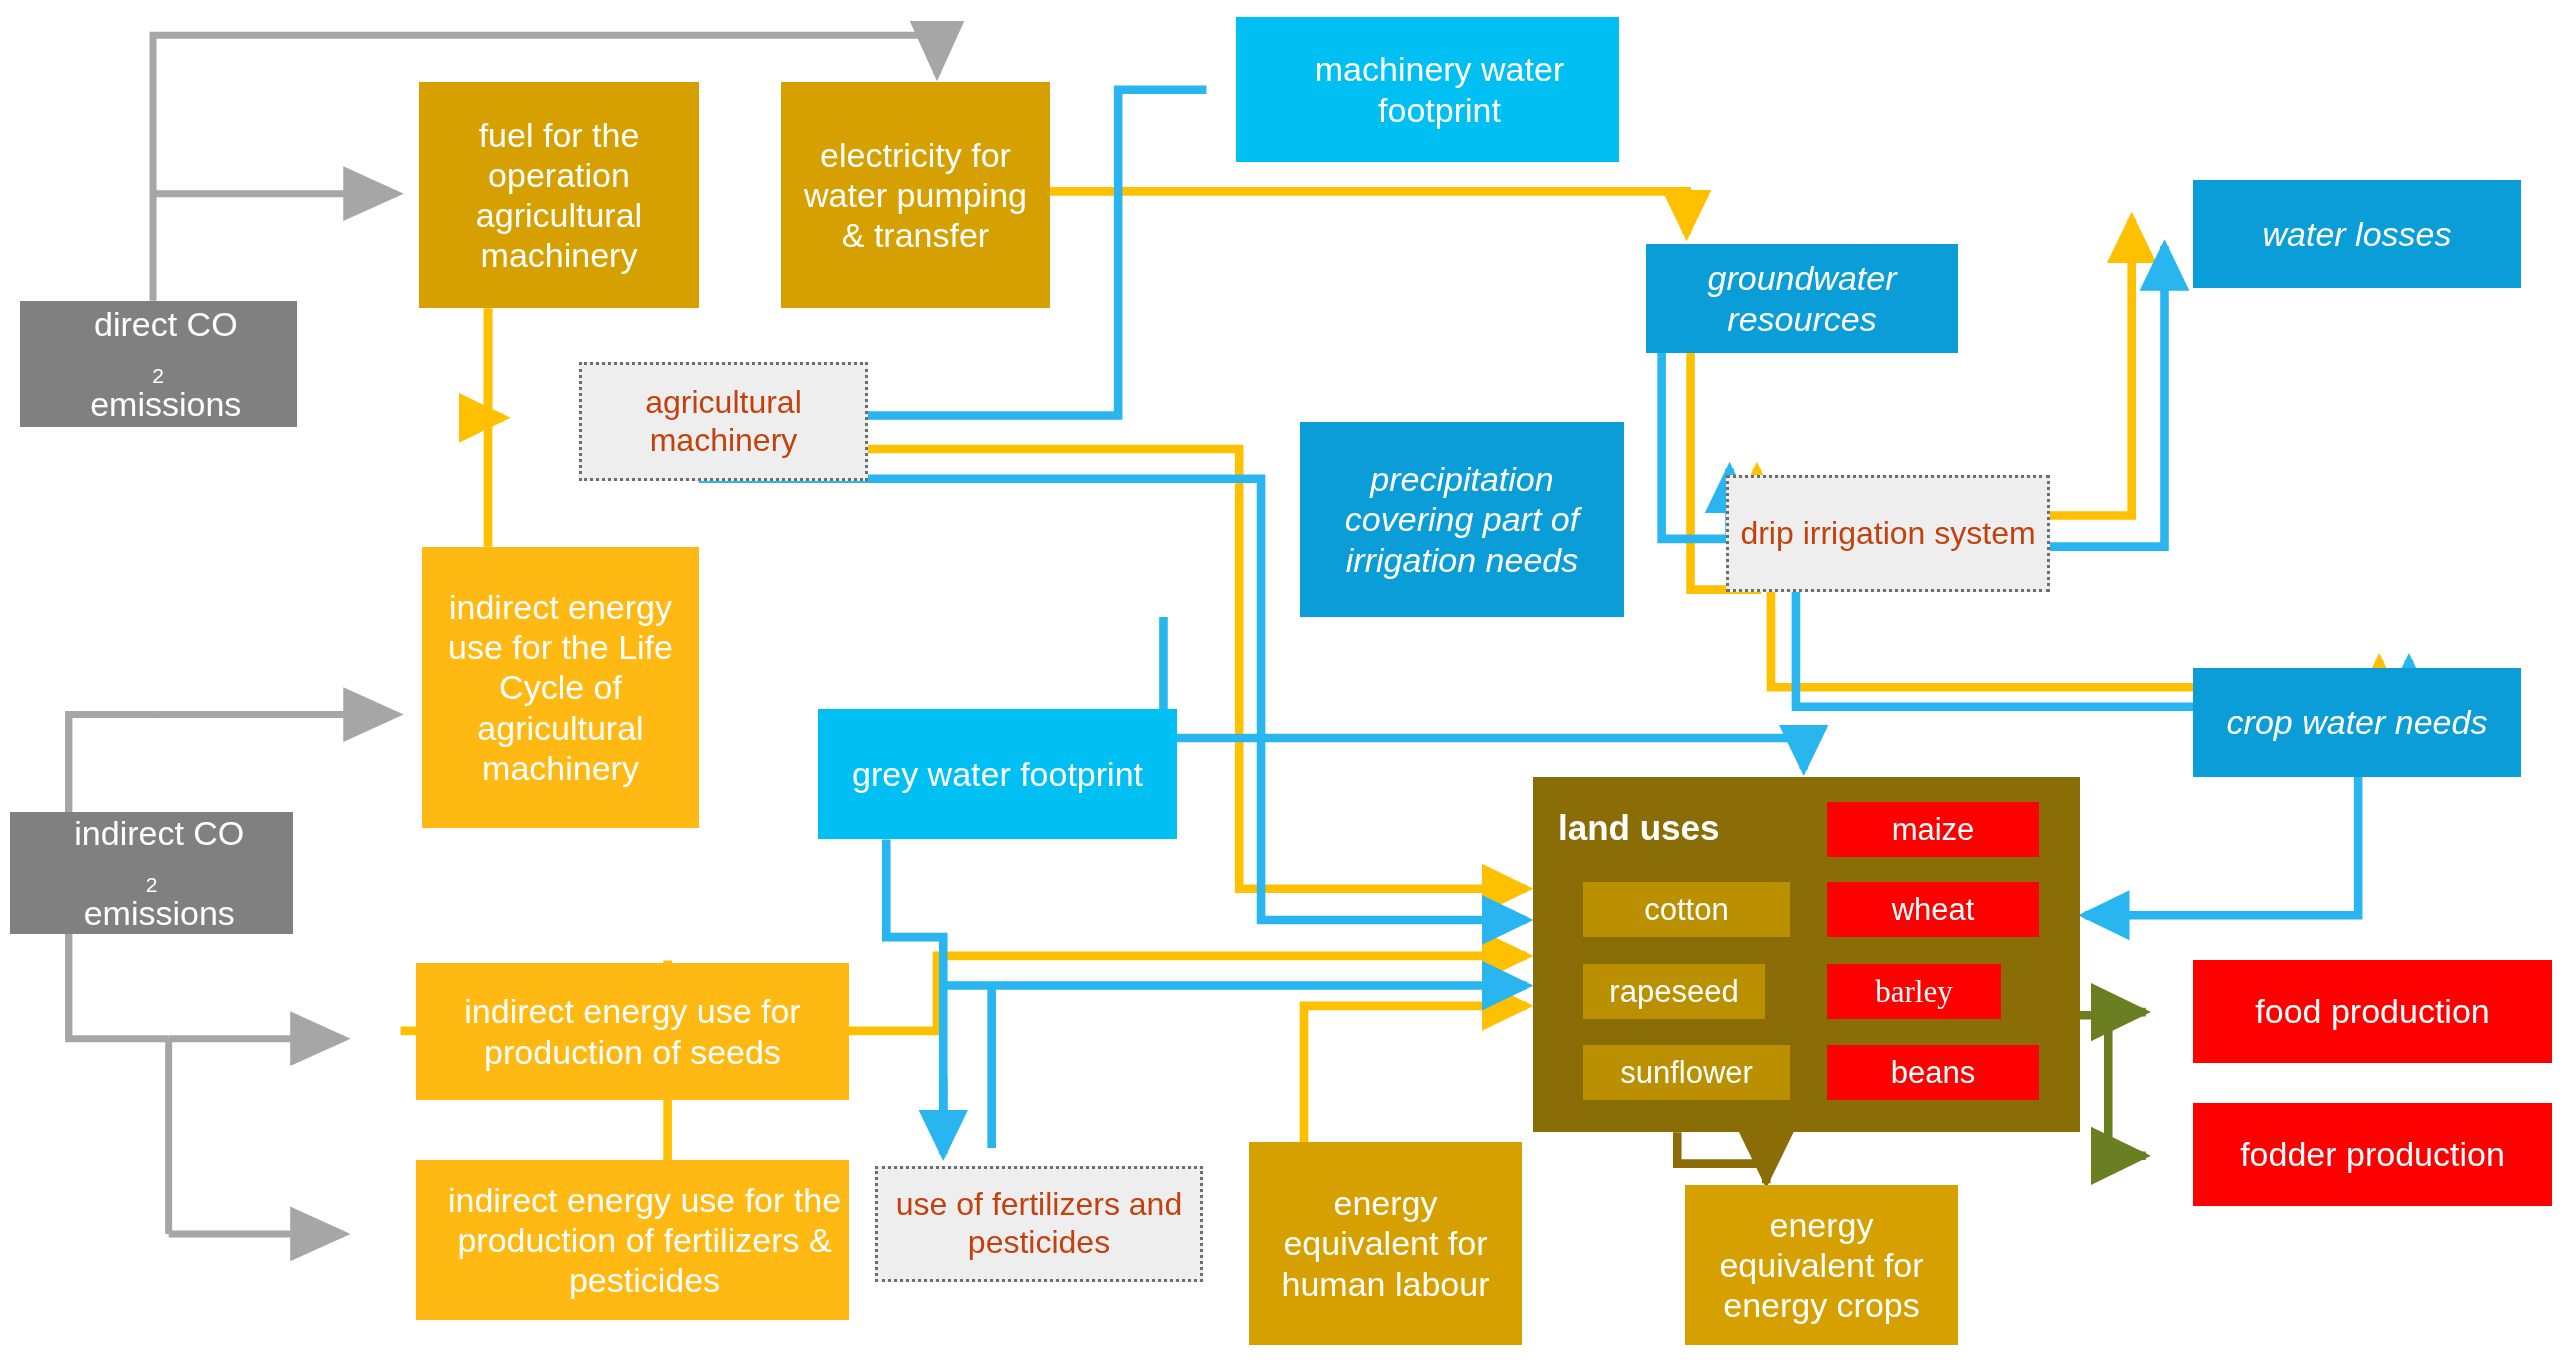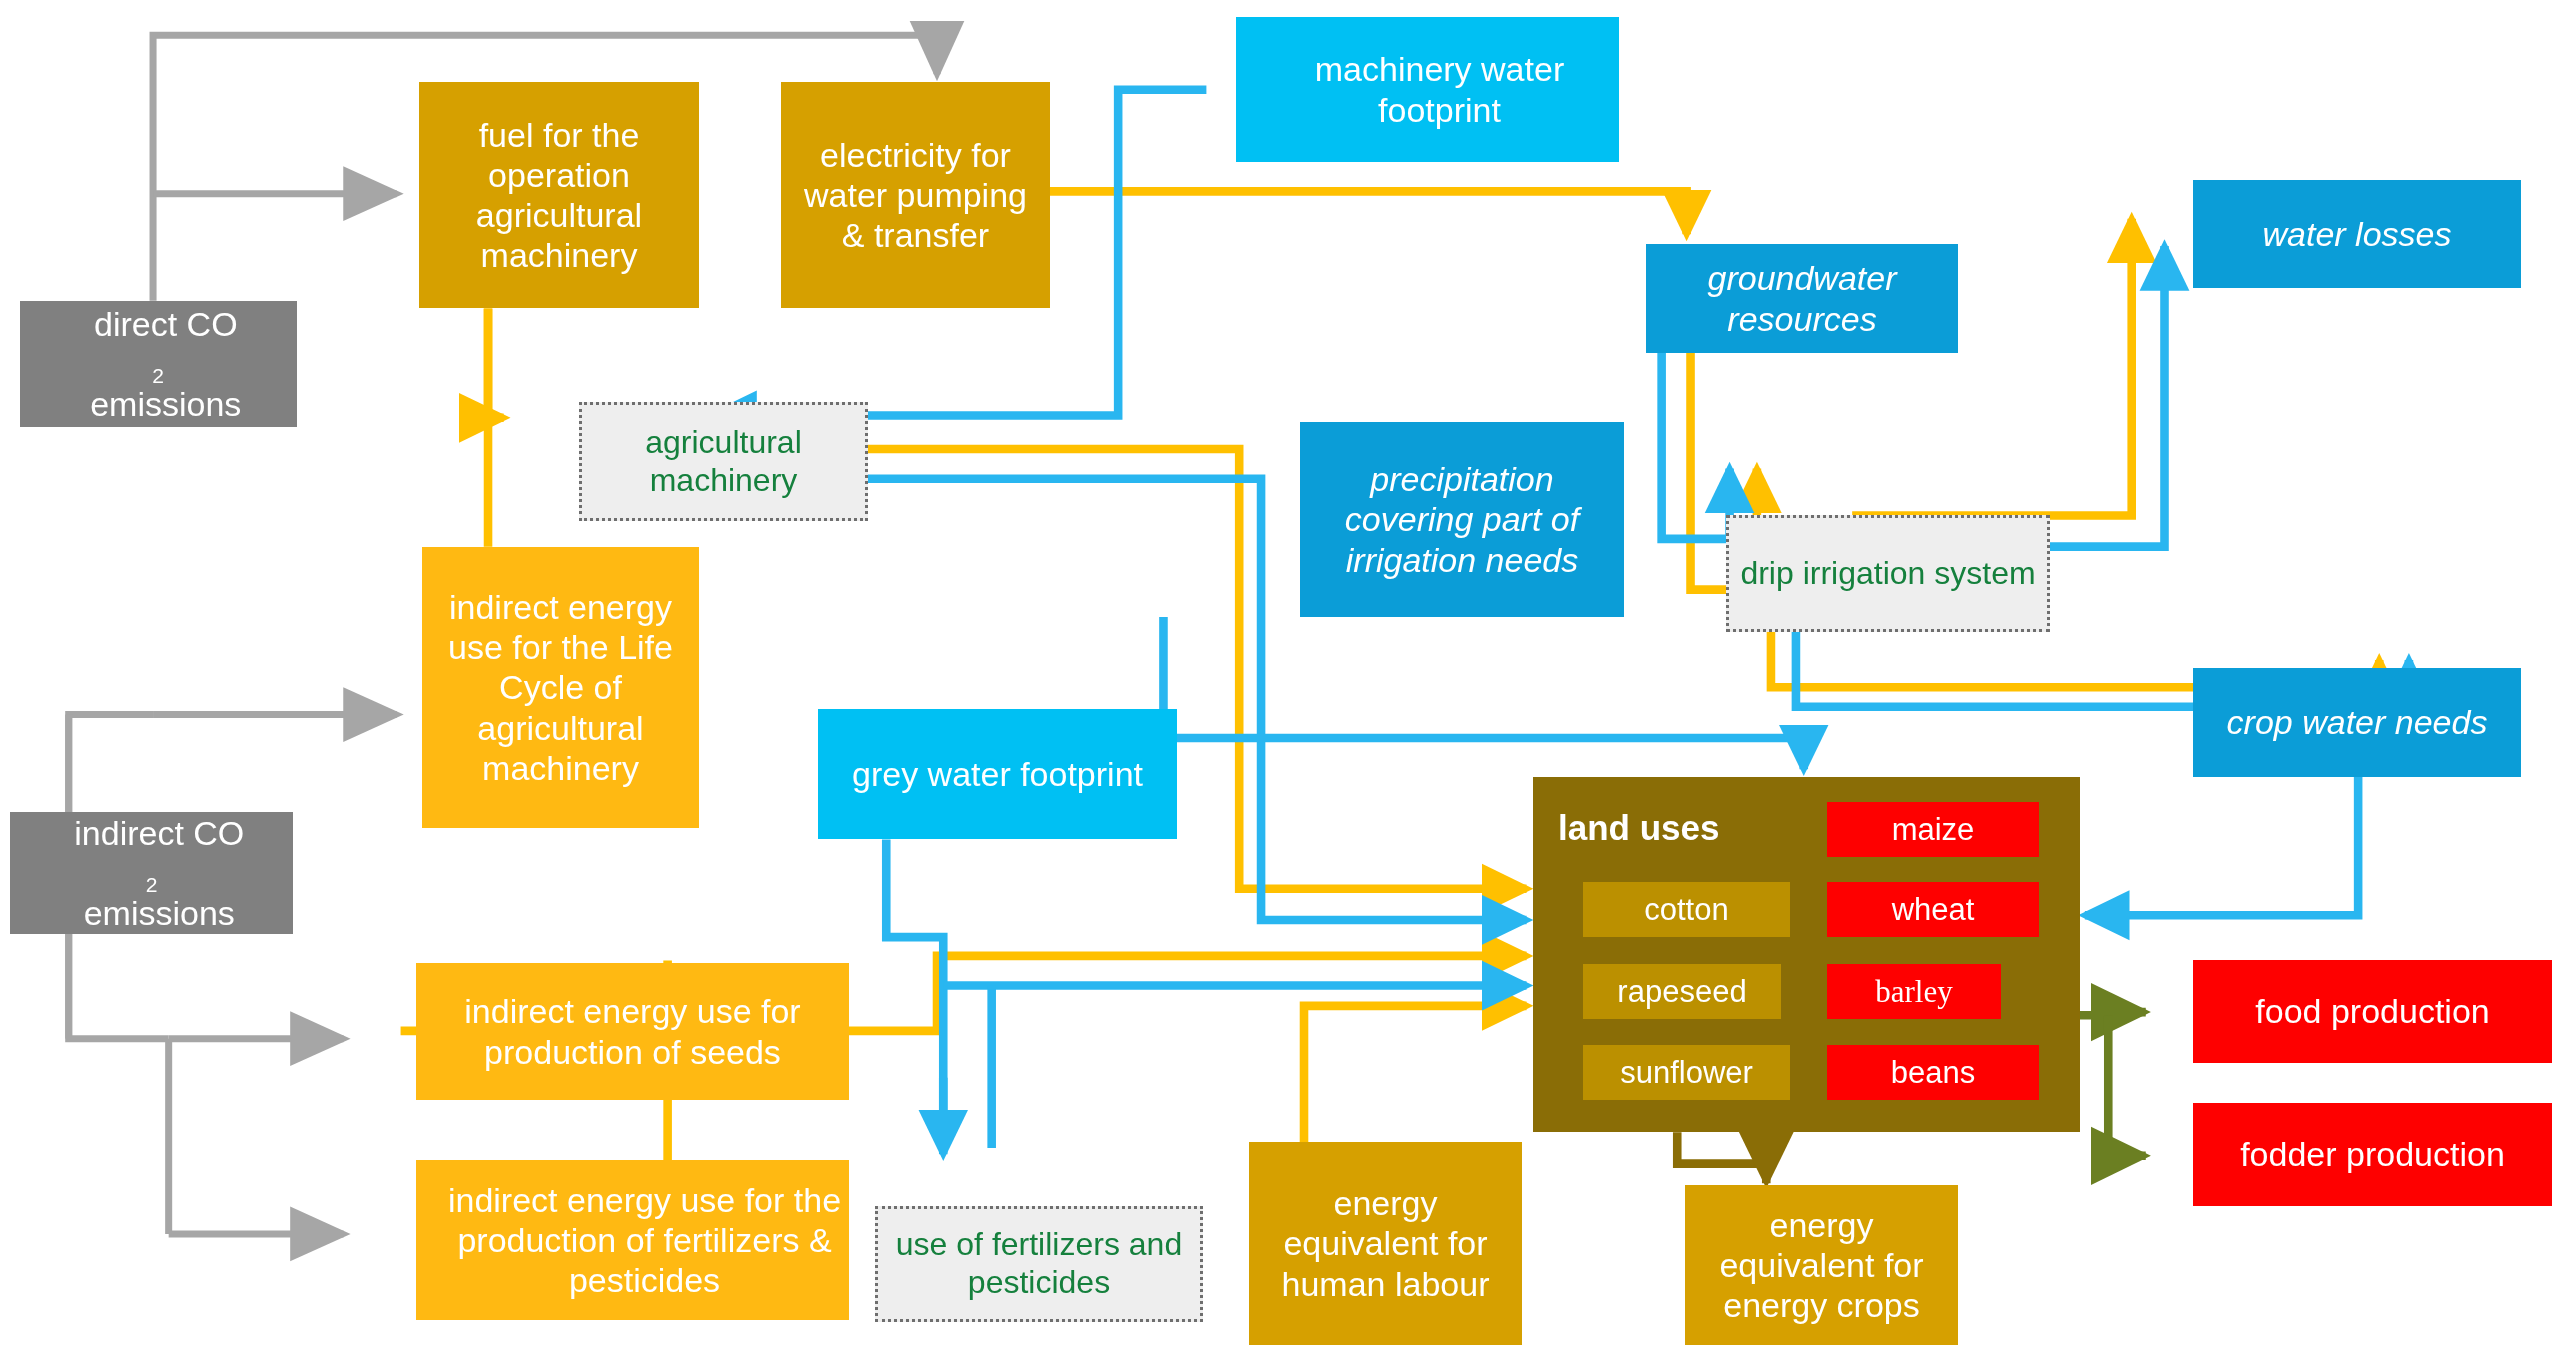--- a/index.html
+++ b/index.html
@@ -8,22 +8,22 @@
   #wires{position:absolute;left:0;top:0;width:2576px;height:1369px;}
   .node{position:absolute;display:flex;align-items:center;justify-content:center;
         text-align:center;box-sizing:border-box;line-height:1.18;}
   .node span{display:block;width:100%;padding:0 7.8px;}
   .grey{background:#808080;color:#ffffff;font-size:34px;}
   .darkgold{background:#d6a000;color:#ffffff;font-size:34px;}
   .gold{background:#ffb912;color:#ffffff;font-size:34px;}
   .cyan{background:#00c0f3;color:#ffffff;font-size:34px;}
   .blue{background:#0b9dd7;color:#ffffff;font-size:34px;font-style:italic;}
   .red{background:#fe0000;color:#ffffff;font-size:34px;}
-  .dashed{background:#eeeeee;color:#15803d;font-size:32px;
-          border:3.9px dotted #6e6e6e;margin-top:40px;}
+  .dashed{background:#eeeeee;color:#c2410c;font-size:32px;
+          border:3.9px dotted #6e6e6e;}
   .landbox{position:absolute;background:#8a6d06;}
   .landtitle{position:absolute;color:#ffffff;font-size:35px;font-weight:bold;}
   .landcell{position:absolute;display:flex;align-items:center;justify-content:center;
             color:#ffffff;font-size:31px;text-align:center;box-sizing:border-box;}
   .landcell.left{background:#bb9000;}
   .landcell.right{background:#fe0000;justify-content:center;}
   sub{font-size:0.62em;vertical-align:baseline;position:relative;top:.32em;}
 </style>
 </head>
 <body>
@@ -203,21 +203,21 @@
     <span>fodder  production</span>
   </div>
 
   <div class="landbox" style="left:1533px;top:777px;width:547px;height:355px;">
   </div>
   <div class="landtitle" style="left:1558px;top:808px;">land uses</div>
 
   <div class="landcell left" style="left:1583px;top:882px;width:207px;height:55px;">
     <span>cotton</span>
   </div>
-  <div class="landcell left" style="left:1583px;top:964px;width:198px;height:55px;">
+  <div class="landcell left" style="left:1583px;top:964px;width:182px;height:55px;">
     <span>rapeseed</span>
   </div>
   <div class="landcell left" style="left:1583px;top:1045px;width:207px;height:55px;">
     <span>sunflower</span>
   </div>
 
   <div class="landcell right" style="left:1827px;top:802px;width:212px;height:55px;">
     <span>maize</span>
   </div>
   <div class="landcell right" style="left:1827px;top:882px;width:212px;height:55px;">

